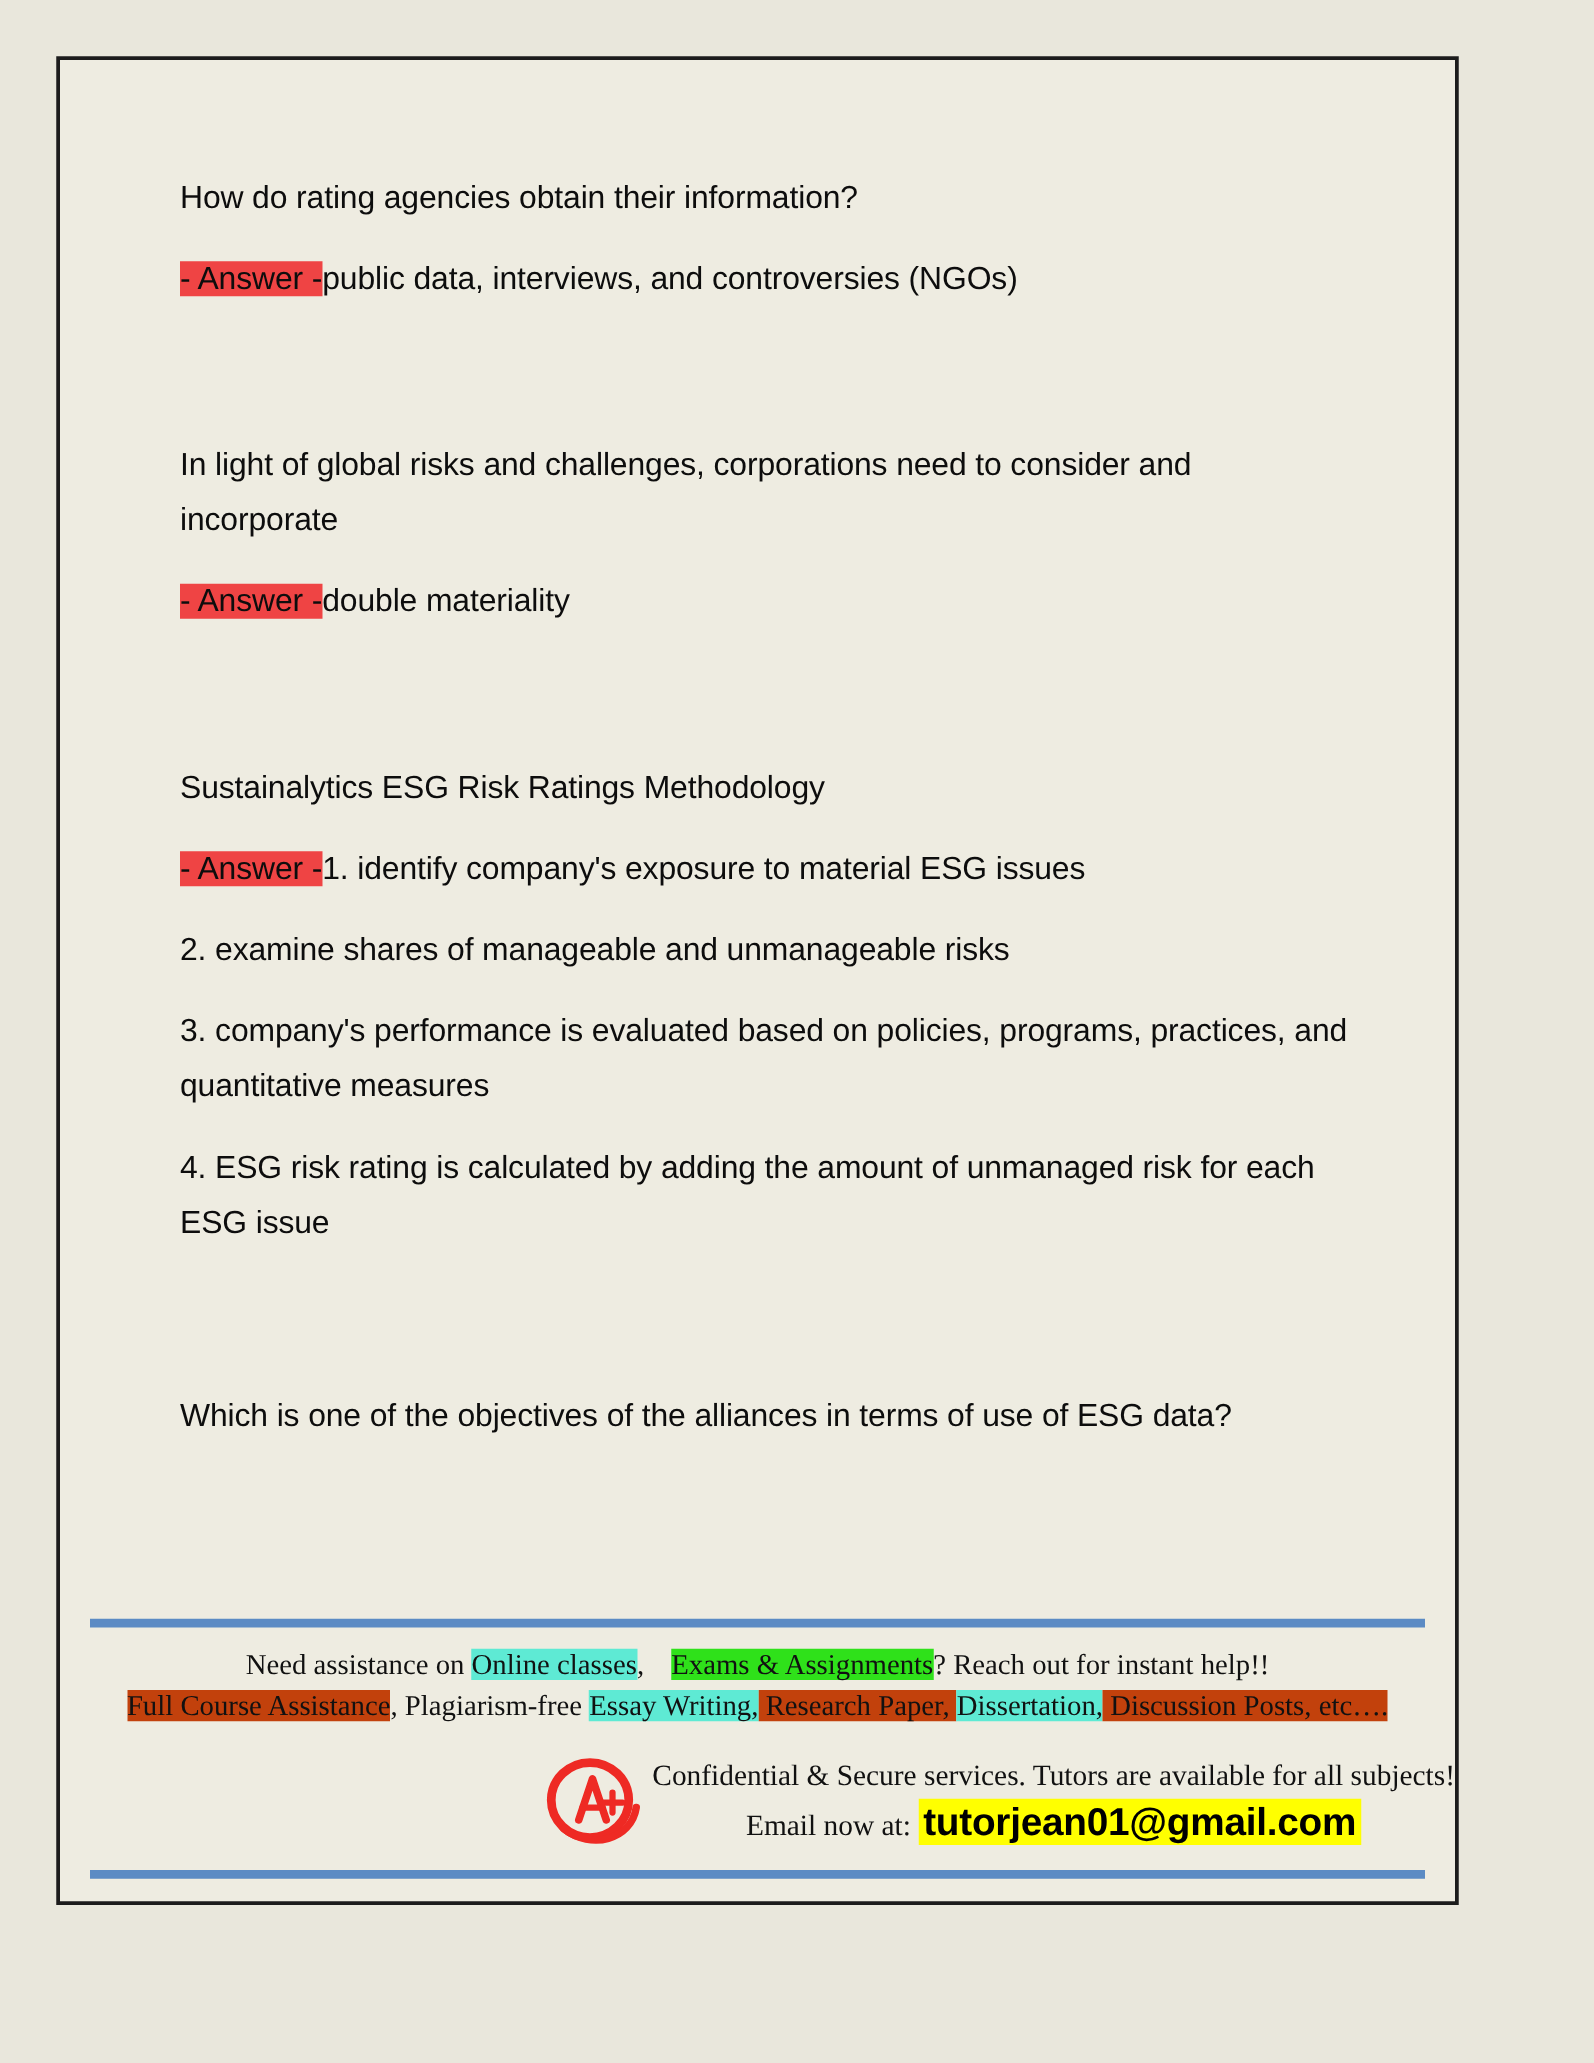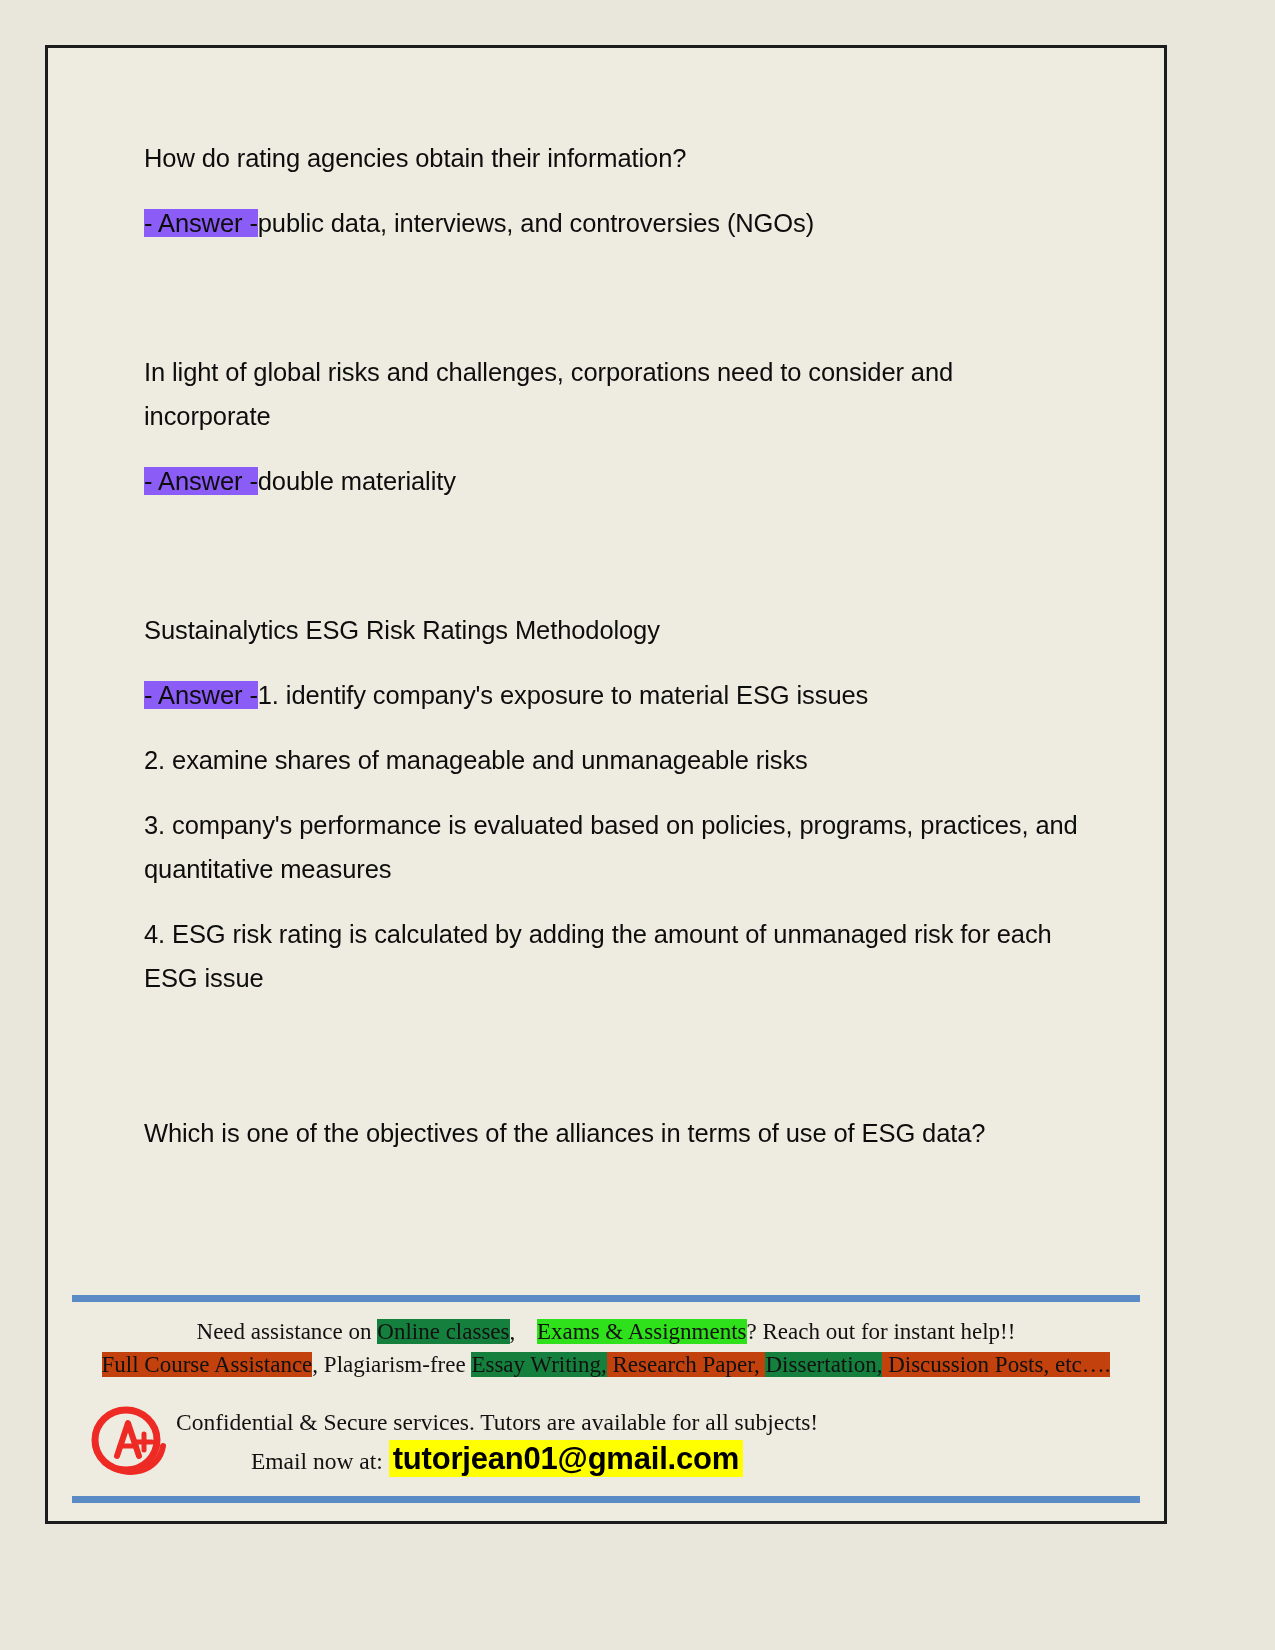--- a/index.html
+++ b/index.html
@@ -40,21 +40,21 @@
     line-height: 44px;
     color: #0d0d0d;
     margin: 0 0 21px 0;
     letter-spacing: -0.1px;
   }
 
   .spacer-lg { height: 84px; }
   .spacer-xl { height: 90px; }
 
   .hl-yellow {
-    background: #8b5cf6;
+    background: #ef4444;
     box-decoration-break: clone;
     -webkit-box-decoration-break: clone;
   }
 
   
   .footer {
     position: absolute;
     left: 0;
     bottom: 0;
     width: 100%;
@@ -72,28 +72,28 @@
     font-family: "Liberation Serif", serif;
     font-size: 23px;
     line-height: 31px;
     color: #111;
     text-align: center;
     white-space: nowrap;
   }
 
   .footer-line.l1 { margin-bottom: 2px; }
 
-  .hl-cyan   { background: #15803d; }
+  .hl-cyan   { background: #5eead4; }
   .hl-green  { background: #2fe11a; margin-left: 16px; }
   .hl-yel    { background: #c2410c; }
 
   .footer-bottom {
     display: flex;
     align-items: center;
-    justify-content: flex-start;
+    justify-content: flex-end;
     margin-top: 22px;
     padding-left: 17px;
     margin-left: 15px;
   }
 
   .logo-wrap {
     width: 96px;
     flex: 0 0 96px;
     display: flex;
     justify-content: center;

